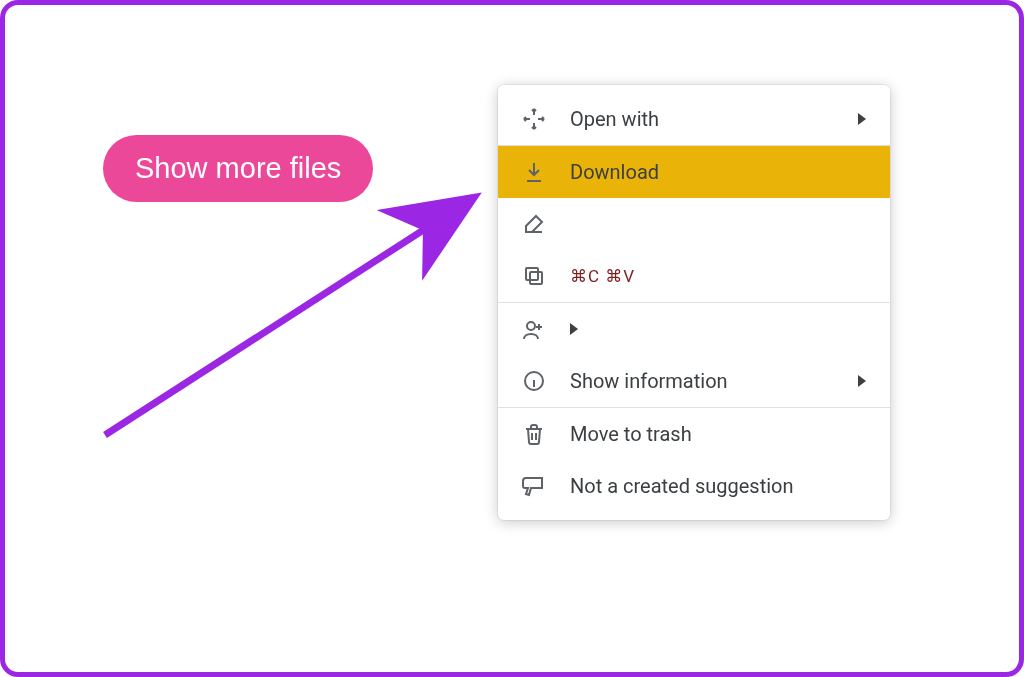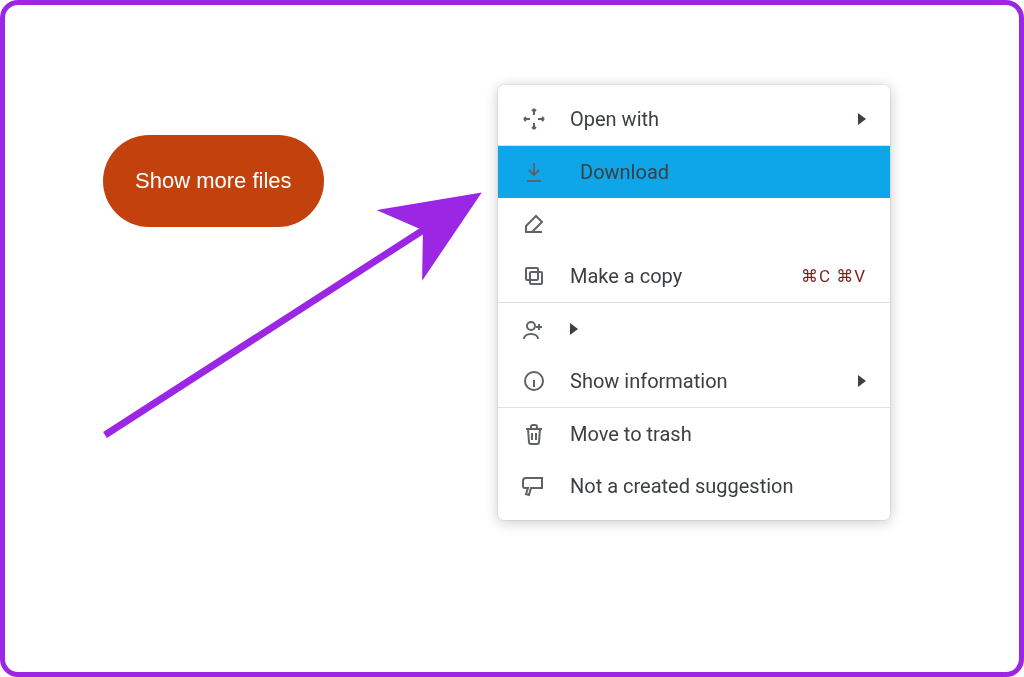--- a/index.html
+++ b/index.html
@@ -55,41 +55,41 @@
   }
   .more-dots {
     position:absolute; right:34px; top:50%; transform:translateY(-50%);
     display:flex; flex-direction:column; gap:5px; padding:10px;
     cursor:pointer;
   }
   .more-dots span{ width:6px; height:6px; background:#3c4043; border-radius:50%; }
 
   .show-more {
     position:absolute; left:98px; top:130px;
-    background:#c2410c; color:#fff; border:none;
-    padding:33px 32px; border-radius:999px;
-    font-size:22px; font-weight:500; cursor:pointer;
+    background:#ec4899; color:#fff; border:none;
+    padding:17px 32px; border-radius:999px;
+    font-size:29px; font-weight:500; cursor:pointer;
   }
 
   .context-menu {
     position:absolute; left:477px; top:80px;
     width:392px;
     background:#fff;
     border-radius:6px;
     box-shadow: 0 2px 14px rgba(0,0,0,.22), 0 0 0 1px rgba(0,0,0,.05);
     padding: 8px 0;
     font-size:20px; color:#3c4043;margin-left:16px;
   }
   .menu-section + .menu-section { border-top:1px solid #e0e0e0; }
   .menu-item {
     display:flex; align-items:center;
     height:52px; padding:0 24px;
     cursor:pointer;
   }
-  .menu-item.hovered { background:#0ea5e9;gap:10px; }
+  .menu-item.hovered { background:#eab308; }
   .menu-item .mi-icon { width:24px; height:24px; flex:0 0 24px; margin-right:24px; color:#5f6368; }
   .menu-item .mi-label { flex:1; }
   .menu-item .mi-shortcut { color:#7f1d1d; font-size:17px; letter-spacing:1px; }
   .menu-item .mi-caret { width:0;height:0;border-top:6px solid transparent;border-bottom:6px solid transparent;border-left:8px solid #3c4043; }
 
   svg { display:block; }
 
   
   .annotation {
     position:absolute; left:80px; top:130px; pointer-events:none;
@@ -133,21 +133,20 @@
             </svg>
         </span>
       </div>
       <div class="menu-item">
         <span class="mi-icon">
           <svg viewBox="0 0 24 24" fill="none" stroke="currentColor" stroke-width="2">
               <rect x="8" y="8" width="12" height="12" rx="1"></rect>
               <rect x="4" y="4" width="12" height="12" rx="1"></rect>
             </svg>
         </span>
-        <span class="mi-label">Make a copy</span>
         <span class="mi-shortcut">⌘C ⌘V</span>
       </div>
     </div>
 
     <div class="menu-section">
       <div class="menu-item">
         <span class="mi-icon">
           <svg viewBox="0 0 24 24" fill="none" stroke="currentColor" stroke-width="2">
               <circle cx="9" cy="9" r="4"></circle>
               <path d="M2 22c0-3 3-5 7-5s7 2 7 5"></path>

